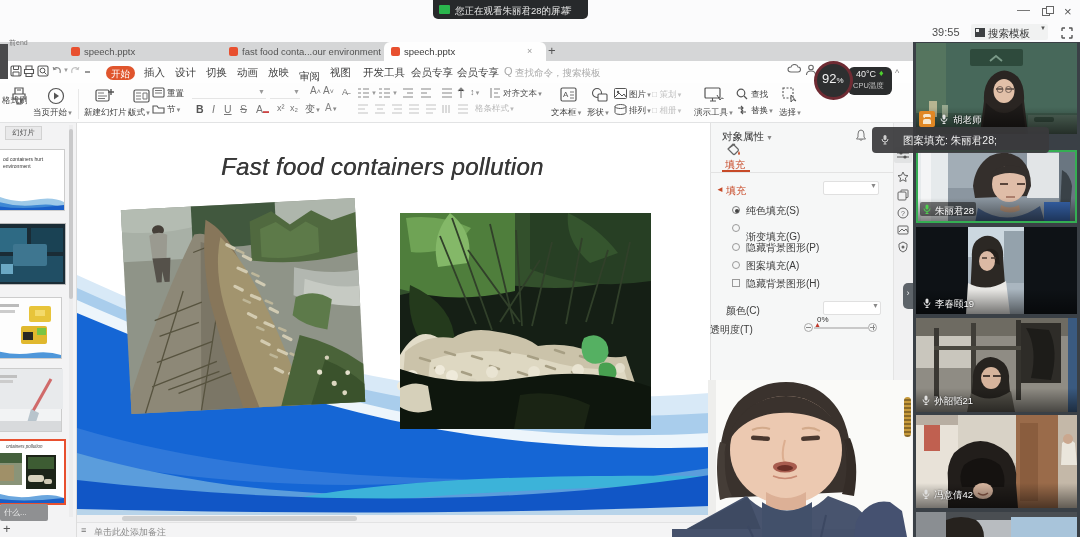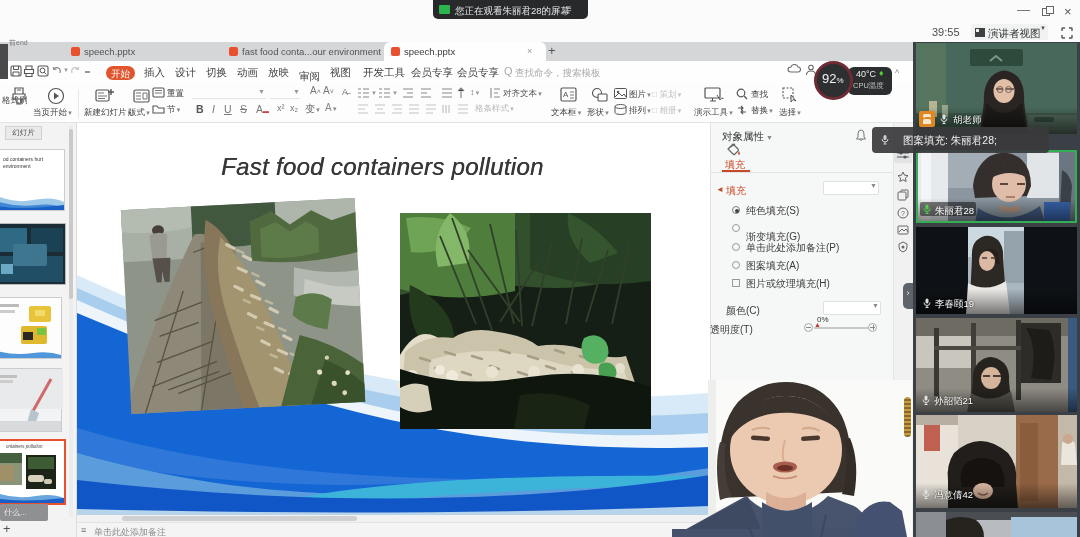--- a/index.html
+++ b/index.html
@@ -12,21 +12,21 @@
 
 <div class="a tx" style="left:1017px;top:2px;font-size:13px;color:#666">—</div>
 <div class="a" style="left:1042px;top:8px;width:8px;height:8px;border:1.2px solid #666"></div>
 <div class="a" style="left:1046px;top:6px;width:8px;height:8px;border:1.2px solid #666;background:#fbfbfc"></div>
 <div class="a tx" style="left:1064px;top:4px;font-size:13px;color:#555">×</div>
 
 <div class="a tx" style="left:932px;top:26px;font-size:11px;color:#4c4c4c">39:55</div>
 <div class="a" style="left:971px;top:24px;width:77px;height:16px;background:#f1f2f2;border-radius:2px"></div>
 <div class="a" style="left:975px;top:28px;width:10px;height:9px;background:#3d4042"></div>
 <div class="a" style="left:976px;top:29px;width:3px;height:3px;background:#f1f2f2"></div>
-<div class="a tx" style="left:988px;top:27px;font-size:10.5px;color:#333">演讲者视图</div>
+<div class="a tx" style="left:988px;top:27px;font-size:10.5px;color:#333">搜索模板</div>
 <div class="a tx" style="left:1040px;top:25px;font-size:6px;color:#555">▼</div>
 <svg class="a" style="left:1061px;top:27px" width="12" height="12" viewBox="0 0 12 12">
     <path d="M1,4 V1.5 Q1,1 1.5,1 H4 M8,1 h2.5 Q11,1 11,1.5 V4 M11,8 v2.5 Q11,11 10.5,11 H8 M4,11 H1.5 Q1,11 1,10.5 V8" fill="none" stroke="#555" stroke-width="1.4"></path>
   </svg>
 
 <div class="a" style="left:0;top:42px;width:915px;height:19px;background:#d5d6d7"></div>
 <div class="a" style="left:0;top:44px;width:8px;height:35px;background:#4a4a4c;z-index:3"></div>
 <div class="a tx" style="left:9px;top:38px;font-size:7px;color:#777">前end</div>
 <div class="a" style="left:71px;top:47px;width:9px;height:9px;background:#e8502f;border-radius:2px"></div>
 <div class="a tx" style="left:84px;top:46px;font-size:9.5px;color:#535353">speech.pptx</div>
@@ -397,25 +397,25 @@
 <div class="a tx" style="left:6px;top:62px;color:#c74a28;font-size:8px">◄</div>
 <div class="a tx" style="left:16px;top:61px;color:#c74a28">填充</div>
 <div class="a" style="left:113px;top:58px;width:56px;height:14px;background:#fff;border:1px solid #e0e0e0;border-radius:2px"></div>
 <div class="a tx" style="left:160px;top:59px;font-size:7px;color:#888">▼</div>
 <div class="a" style="left:22px;top:83px;width:8px;height:8px;border:1px solid #7c7c7c;border-radius:50%"></div>
 <div class="a" style="left:24.5px;top:85.5px;width:4px;height:4px;background:#444;border-radius:50%"></div>
 <div class="a tx" style="left:36px;top:81px">纯色填充(S)</div>
 <div class="a" style="left:22px;top:101px;width:8px;height:8px;border:1px solid #9a9a9a;border-radius:50%"></div>
 <div class="a tx" style="left:36px;top:107px">渐变填充(G)</div>
 <div class="a" style="left:22px;top:120px;width:8px;height:8px;border:1px solid #9a9a9a;border-radius:50%"></div>
-<div class="a tx" style="left:36px;top:118px">单击此处添加备注(P)</div>
+<div class="a tx" style="left:36px;top:118px">隐藏背景图形(P)</div>
 <div class="a" style="left:22px;top:138px;width:8px;height:8px;border:1px solid #9a9a9a;border-radius:50%"></div>
 <div class="a tx" style="left:36px;top:136px">图案填充(A)</div>
 <div class="a" style="left:22px;top:156px;width:8px;height:8px;border:1px solid #9a9a9a"></div>
-<div class="a tx" style="left:36px;top:154px">图片或纹理填充(H)</div>
+<div class="a tx" style="left:36px;top:154px">隐藏背景图形(H)</div>
 <div class="a tx" style="left:16px;top:181px">颜色(C)</div>
 <div class="a" style="left:113px;top:178px;width:58px;height:14px;background:#fff;border:1px solid #e0e0e0;border-radius:2px"></div>
 <div class="a tx" style="left:162px;top:179px;font-size:7px;color:#888">▼</div>
 <div class="a tx" style="left:0;top:200px">透明度(T)</div>
 <div class="a" style="left:94px;top:200px;width:9px;height:9px;border:1px solid #aaa;border-radius:50%"></div>
 <div class="a" style="left:96px;top:204px;width:5px;height:1px;background:#888"></div>
 <div class="a" style="left:104px;top:204px;width:54px;height:2px;background:#c9c9c9"></div>
 <div class="a" style="left:158px;top:200px;width:9px;height:9px;border:1px solid #aaa;border-radius:50%"></div>
 <div class="a" style="left:160px;top:204px;width:5px;height:1px;background:#888"></div>
 <div class="a" style="left:162.5px;top:202px;width:1px;height:5px;background:#888"></div>

